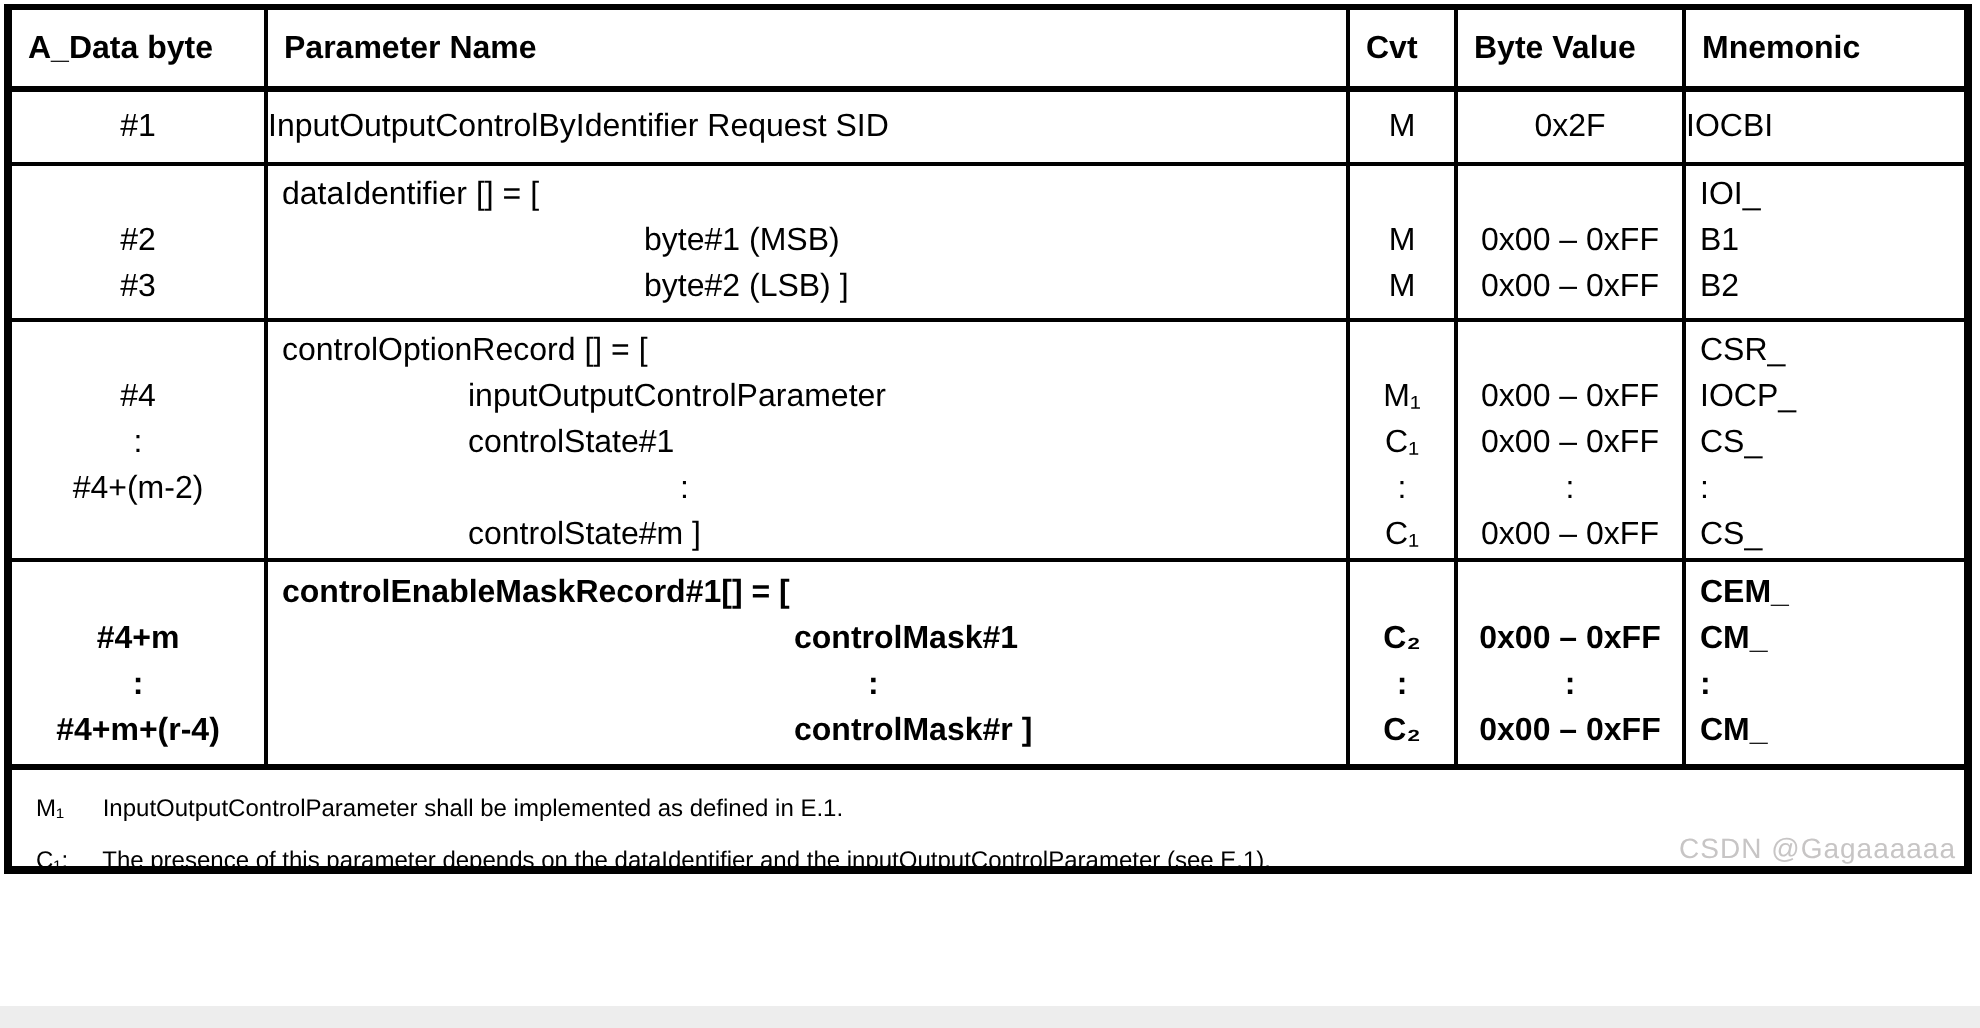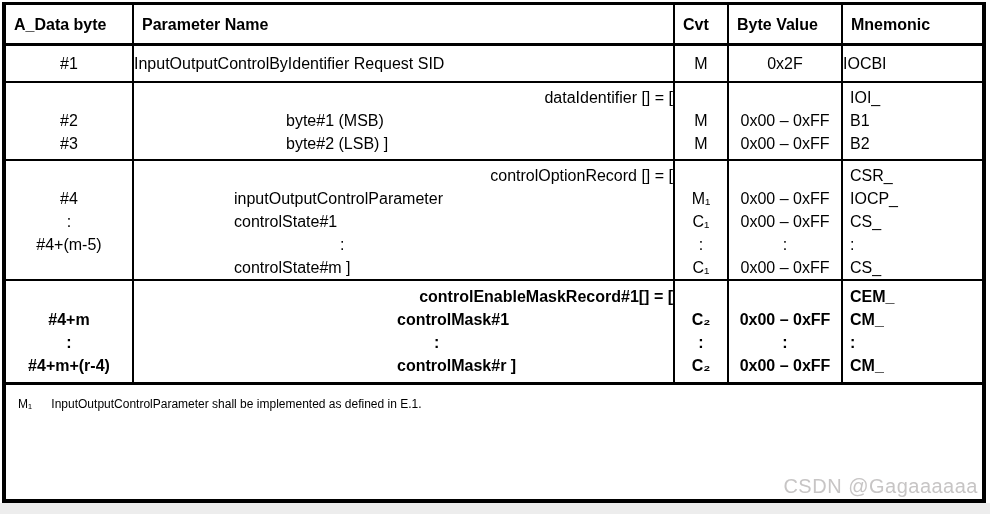--- a/index.html
+++ b/index.html
@@ -5,21 +5,21 @@
   html,body { margin:0; padding:0; }
   body {
     width:990px; height:514px; position:relative; background:#ffffff;
     font-family:"Liberation Sans","DejaVu Sans",sans-serif; color:#000;
   }
   .page { position:absolute; inset:0; background:#ffffff; overflow:hidden; }
   .bottom-strip {
     position:absolute; left:0; right:0; bottom:0; height:11px; background:#ededed;
   }
   .frame {
-    position:absolute; left:2px; top:2px; width:984px; height:501px;
+    position:absolute; left:2px; top:2px; width:984px; height:435px;
     box-sizing:border-box; background:#fff;
     border:4px solid #000; border-top-width:3px;
   }
   .grid { border-bottom:3px solid #000; }
   table.spec {
     border-collapse:collapse; border-style:hidden; table-layout:fixed;
     width:976px;
   }
   table.spec th, table.spec td {
     border:2px solid #000; padding:0; vertical-align:top;
@@ -30,35 +30,35 @@
     font-weight:bold; padding-left:8px; border-bottom-width:3px;
   }
   tr.r1 td { height:35px; vertical-align:middle; }
   tr.r2 td { height:73px; padding-top:3px; }
   tr.r3 td { height:110px; padding-top:3px; }
   tr.r4 td { height:97px; padding-top:4px;font-weight:bold; }
   .line { height:23px; line-height:23px; white-space:pre; }
   .center { text-align:center; }
   .lpad { padding-left:7px;border-radius:13px; }
   
-  .p-head { padding-left:7px;text-align:right; }
-  .p-i2 { padding-left:152px; }
+  .p-head { padding-left:7px; }
+  .p-i2 { padding-left:152px;margin-left:36px; }
   .p-i3 { padding-left:100px; }
   .p-i3c { padding-left:206px; }
   .p-i4 { padding-left:263px; }
   .p-i4c { padding-left:300px; }
   
   .footnotes { padding:9px 12px 0 12px; font-size:12px; }
   .fn { margin:0 0 5px 0; line-height:21px; }
   .fn-label { display:inline-block; min-width:30px; }
   .c2-line1 { text-align:justify; text-align-last:justify; }
   .c2-line2 { text-align:left; }
   .watermark {
     position:absolute; right:4px; bottom:1px;
-    font-size:20px; color:#c7c5c5; letter-spacing:0.5px;
+    font-size:14px; color:#c7c5c5; letter-spacing:0.5px;
   }
 </style>
 </head>
 <body>
 
 <div class="page">
   <div class="bottom-strip"></div>
 
   <div class="frame">
     <div class="grid">
@@ -114,21 +114,21 @@
               <div class="line lpad">B1</div>
               <div class="line lpad">B2</div>
             </td>
           </tr>
 
           <tr class="r3">
             <td class="center">
               <div class="line"></div>
               <div class="line">#4</div>
               <div class="line">:</div>
-              <div class="line">#4+(m-5)</div>
+              <div class="line">#4+(m-2)</div>
               <div class="line"></div>
             </td>
             <td>
               <div class="line p-head">controlOptionRecord [] = [</div>
               <div class="line p-i3">inputOutputControlParameter</div>
               <div class="line p-i3">controlState#1</div>
               <div class="line p-i3c">:</div>
               <div class="line p-i3">controlState#m ]</div>
             </td>
             <td class="center">
@@ -188,19 +188,23 @@
           </tr>
         </tbody>
       </table>
     </div>
 
     <div class="footnotes">
       <p class="fn">
         <span class="fn-label">M₁</span>
         <span>InputOutputControlParameter shall be implemented as defined in E.1.</span>
       </p>
+      <p class="fn">
+        <span class="fn-label">C₁:</span>
+        <span>The presence of this parameter depends on the dataIdentifier and the inputOutputControlParameter (see E.1).</span>
+      </p>
       <div class="fn">
       </div>
     </div>
 
     <div class="watermark">CSDN @Gagaaaaaa</div>
   </div>
 </div>
 
 </body></html>

